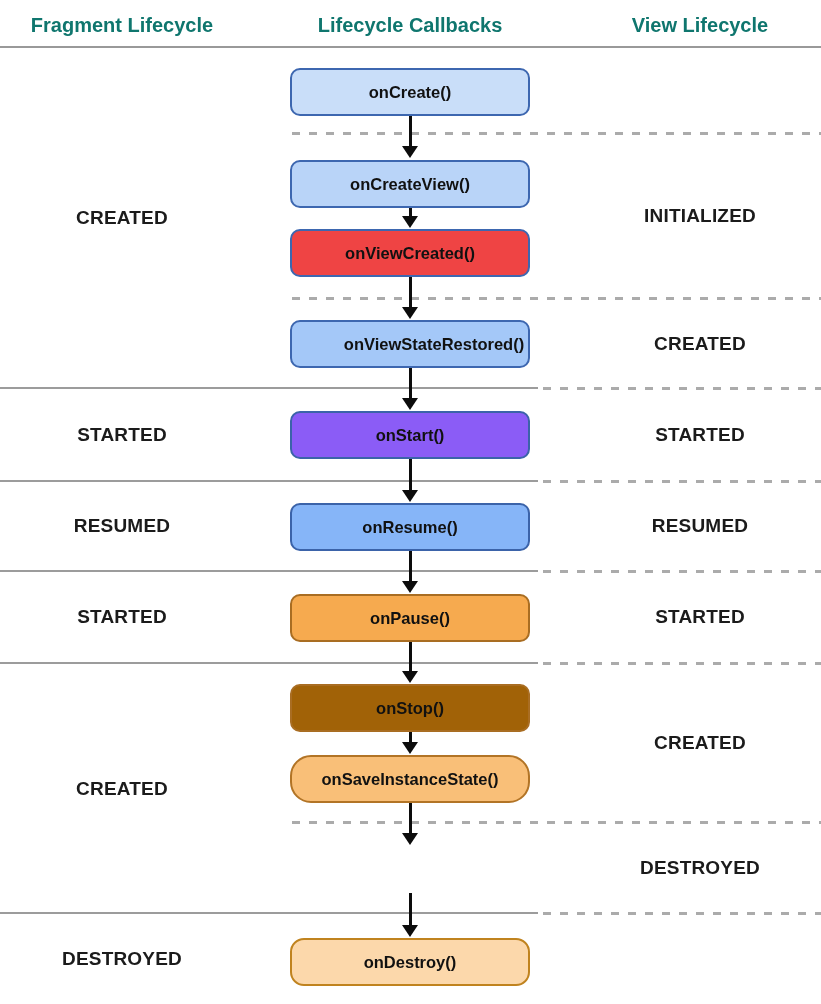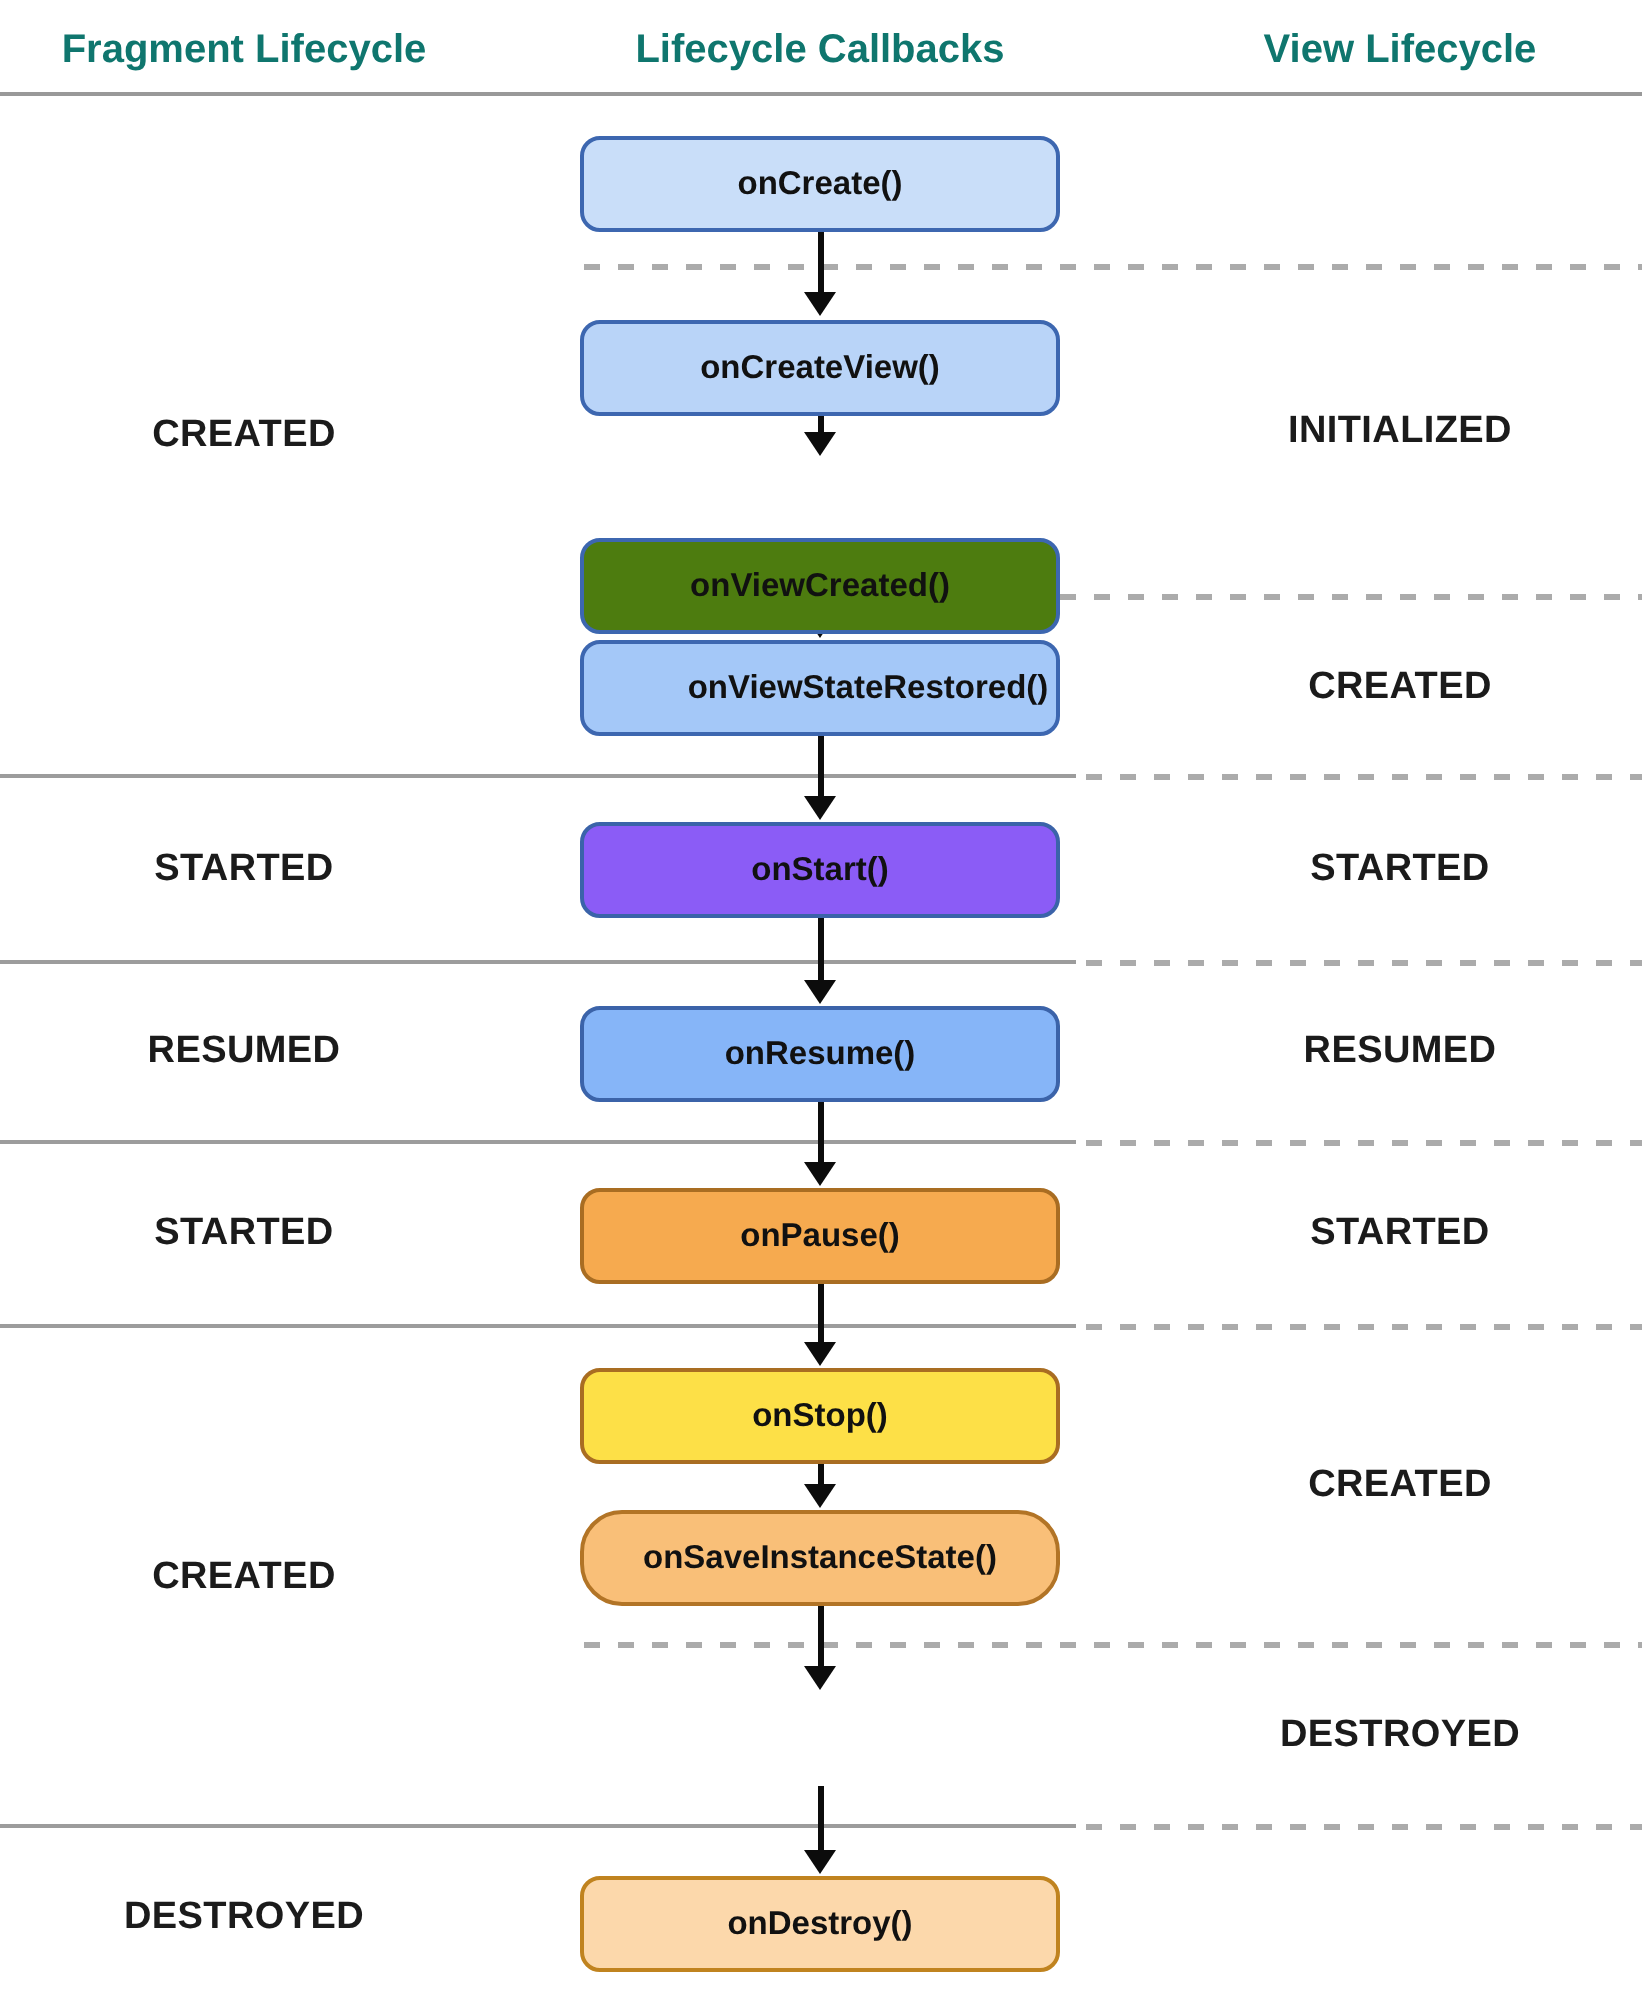--- a/index.html
+++ b/index.html
@@ -36,29 +36,29 @@
   .state.right{left:578px;width:244px;}
   
   .cb{
     position:absolute;left:290px;width:240px;height:48px;
     box-sizing:border-box;border-radius:10px;border:2.5px solid #3d67b0;
     display:flex;align-items:center;justify-content:center;
     font-size:16.5px;font-weight:bold;color:#111;
   }
   .cb-0{background:#c9def9;border-color:#3d67b0;}
   .cb-1{background:#b9d4f8;border-color:#3d67b0;}
-  .cb-2{background:#4d7c0f;border-color:#3d67b0;margin-top:40px;}
+  .cb-2{background:#ef4444;border-color:#3d67b0;}
   .cb-3{background:#a4c8f8;border-color:#3d67b0;padding-left:48px;}
   .cb-4{background:#8b5cf6;border-color:#3b63a9;}
   .cb-5{background:#86b5f8;border-color:#3b63a9;}
   .cb-6{background:#f6aa4f;border-color:#a96d22;}
-  .cb-7{background:#fde047;border-color:#a96d22;}
+  .cb-7{background:#a16207;border-color:#a96d22;}
   .cb-8{background:#f9bf78;border-color:#b27426;border-radius:21px;}
   .cb-9{background:#fbd09c;border-color:#c0831f;}
-  .cb-10{background:#fcd8ab;border-color:#c0831f;}
+  .cb-10{background:#fcd8ab;border-color:#c0831f;border-radius:14px;}
   
   .arrow-line{position:absolute;left:408.5px;width:3px;background:#0c0c0c;}
   .arrow-head{
     position:absolute;left:402px;width:0;height:0;
     border-left:8px solid transparent;border-right:8px solid transparent;
     border-top:12px solid #0c0c0c;
   }
 </style>
 </head>
 <body>

